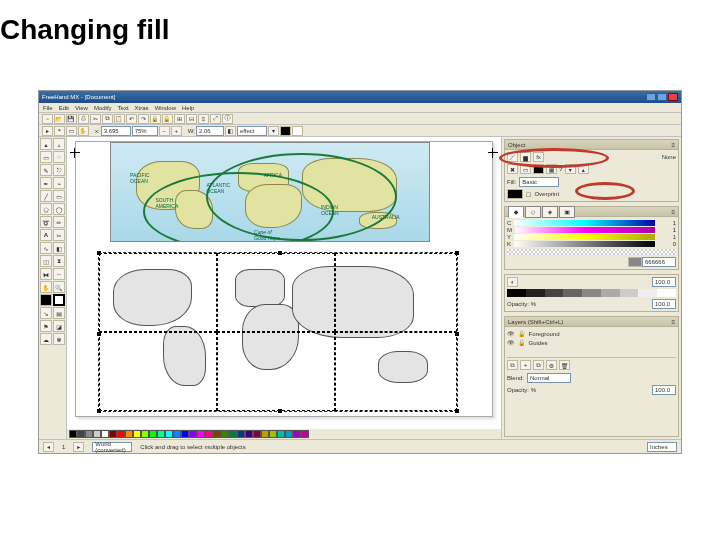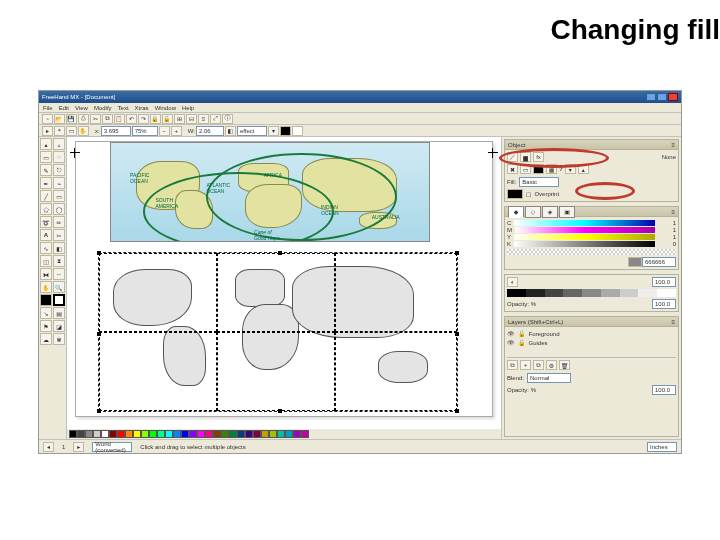--- a/index.html
+++ b/index.html
@@ -1,17 +1,17 @@
 <!DOCTYPE html>
 <html><head>
 <meta charset="utf-8">
 <style>
   * { box-sizing: border-box; margin: 0; padding: 0; }
   body { width: 720px; height: 540px; background: #fff; font-family: Arial, sans-serif; overflow: hidden; position: relative; }
-  .slide-title { font-size: 28px; font-weight: bold; text-align: right; padding: 14px 0 6px; }
+  .slide-title { font-size: 28px; font-weight: bold; text-align: left; padding: 14px 0 6px; }
   .app-shot { position: absolute; left: 38px; top: 90px; width: 644px; height: 364px; border: 1px solid #999; background: #ece9d8; font-size: 6px; color: #333; }
   .titlebar { height: 12px; background: linear-gradient(#3a6ea5,#1d4d8a); display: flex; align-items: center; padding: 0 3px; color: #fff; font-size: 6px; justify-content: space-between; }
   .titlebar .btns { display: flex; gap: 1px; }
   .titlebar .btn { width: 10px; height: 8px; background: #d44; border: 1px solid #800; }
   .titlebar .btn.min, .titlebar .btn.max { background: #6aa3e0; border-color:#2a5a9a;}
   .menubar { height: 10px; background: #ece9d8; display: flex; gap: 6px; padding: 0 4px; align-items: center; border-bottom: 1px solid #c0c0c0; }
   .toolbar { height: 12px; background: #ece9d8; display: flex; gap: 1px; padding: 1px 3px; align-items: center; border-bottom: 1px solid #c0c0c0; }
   .tbtn { width: 11px; height: 10px; background: #f5f3eb; border: 1px solid #bdb89e; display:flex; align-items:center; justify-content:center; font-size:6px; }
   .tinput { height: 10px; background: #fff; border: 1px solid #7a95b0; font-size: 6px; padding: 0 2px; display:flex; align-items:center; }
   .left-tools { position: absolute; top: 46px; left: 0; bottom: 14px; width: 28px; background: #ece9d8; border-right: 1px solid #c0c0c0; display: flex; flex-direction: column; gap: 0; padding: 1px; }

